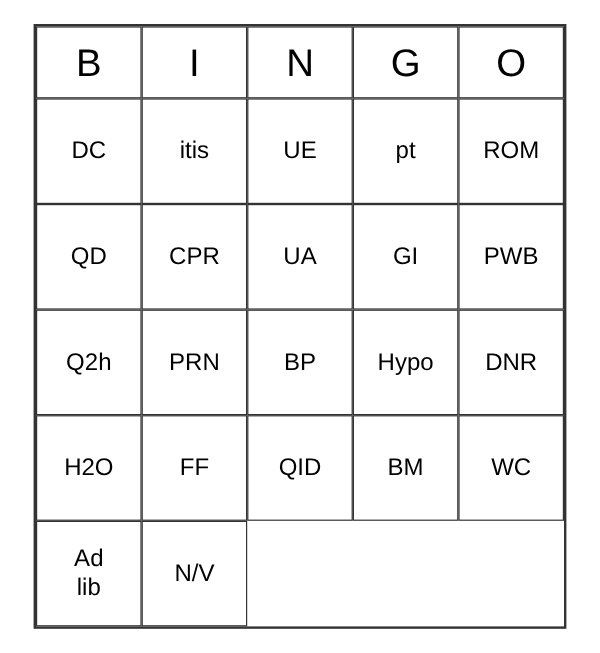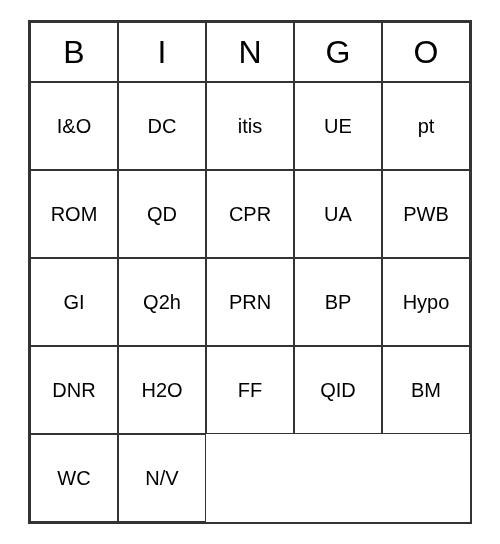--- a/index.html
+++ b/index.html
@@ -61,36 +61,36 @@
 
 <div class="bingo-card">
   <div class="bingo-header">
   <div class="bingo-header-cell">B</div>
       <div class="bingo-header-cell">I</div>
       <div class="bingo-header-cell">N</div>
       <div class="bingo-header-cell">G</div>
       <div class="bingo-header-cell">O</div>
     </div>
   <div class="bingo-grid">
-  <div class="bingo-cell">I&amp;O</div>
       <div class="bingo-cell">DC</div>
       <div class="bingo-cell">itis</div>
       <div class="bingo-cell">UE</div>
       <div class="bingo-cell">pt</div>
       <div class="bingo-cell">ROM</div>
       <div class="bingo-cell">QD</div>
       <div class="bingo-cell">CPR</div>
       <div class="bingo-cell">UA</div>
+      <div class="bingo-cell">GI</div>
       <div class="bingo-cell">PWB</div>
-      <div class="bingo-cell">GI</div>
       <div class="bingo-cell">Q2h</div>
       <div class="bingo-cell">PRN</div>
       <div class="bingo-cell">BP</div>
       <div class="bingo-cell">Hypo</div>
       <div class="bingo-cell">DNR</div>
       <div class="bingo-cell">H2O</div>
       <div class="bingo-cell">FF</div>
       <div class="bingo-cell">QID</div>
       <div class="bingo-cell">BM</div>
       <div class="bingo-cell">WC</div>
+      <div class="bingo-cell">Ad<br>lib</div>
       <div class="bingo-cell">N/V</div>
     </div>
 </div>
 
 </body></html>

